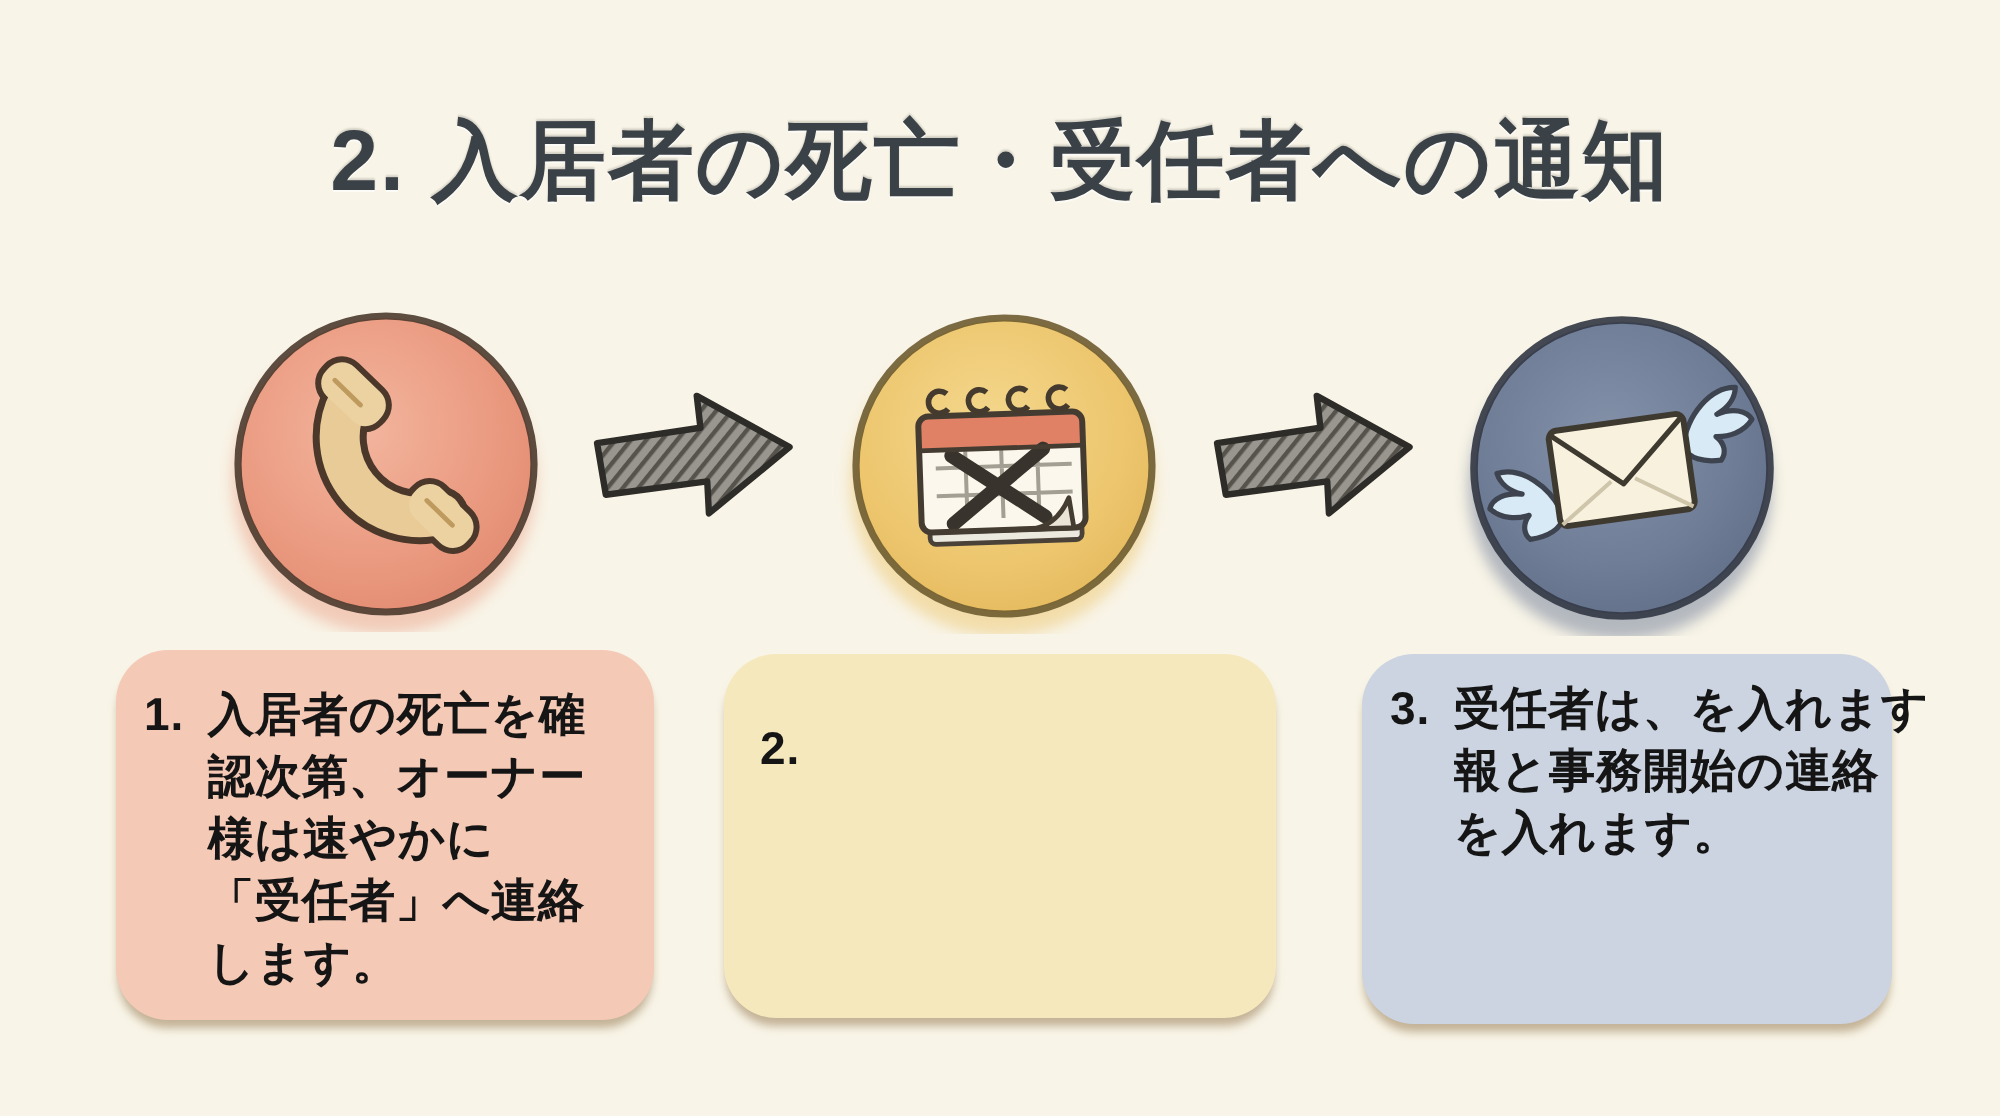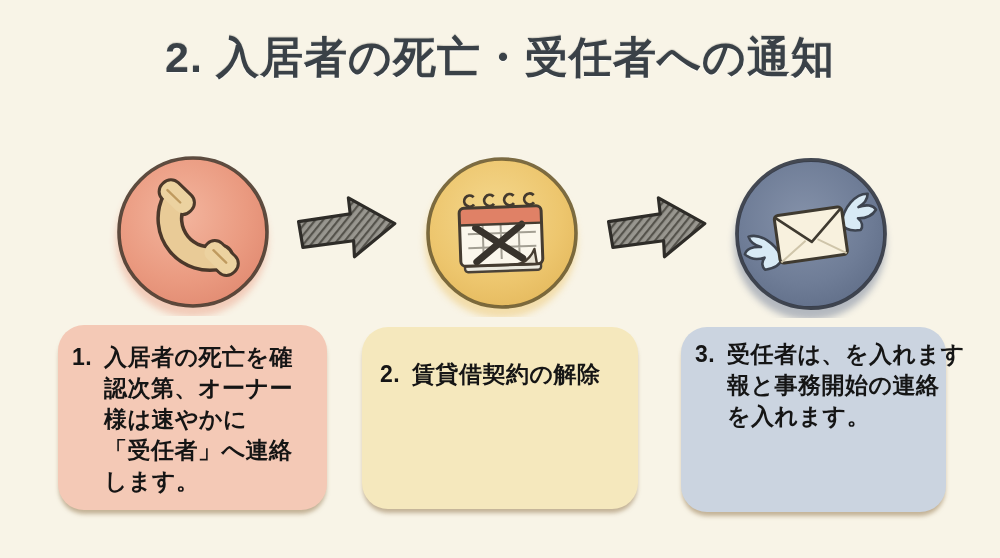--- a/index.html
+++ b/index.html
@@ -2,21 +2,21 @@
 <html><head>
 <meta charset="utf-8">
 <style>
   html,body{margin:0;padding:0;background:#d8d4c6;}
   .slide{
     position:relative;width:1000px;height:558px;margin:0 auto;
     background:#f8f4e7;overflow:hidden;
     font-family:"Liberation Sans","DejaVu Sans",sans-serif;
   }
   .title{
-    position:absolute;top:29px;left:0;width:1000px;text-align:center;
+    position:absolute;top:52px;left:0;width:1000px;text-align:center;
     font-size:43px;font-weight:bold;color:#3a4147;letter-spacing:1px;
     text-shadow:0 1px 0 rgba(255,255,255,.6), 0 -1px 1px rgba(0,0,0,.15);
   }
   .circle-icon{position:absolute;width:170px;height:170px;}
   .c1{left:108px;top:146px;}
   .c2{left:417px;top:147px;}
   .c3{left:726px;top:148px;}
   .arrow{position:absolute;width:104px;height:70px;}
   .a1{left:296px;top:194px;transform:rotate(-3deg);}
   .a2{left:606px;top:194px;transform:rotate(-3deg);}
@@ -151,21 +151,20 @@
         <div>「受任者」へ連絡</div>
         <div>します。</div>
       </div>
     </div>
   </div>
 
   <div class="box b2">
     <div class="step-text">
       <span class="num">2.</span>
       <div class="lines">
-        <div>賃貸借契約の解除</div>
       </div>
     </div>
   </div>
 
   <div class="box b3">
     <div class="step-text">
       <span class="num">3.</span>
       <div class="lines">
         <div>受任者は、を入れます</div>
         <div>報と事務開始の連絡</div>

